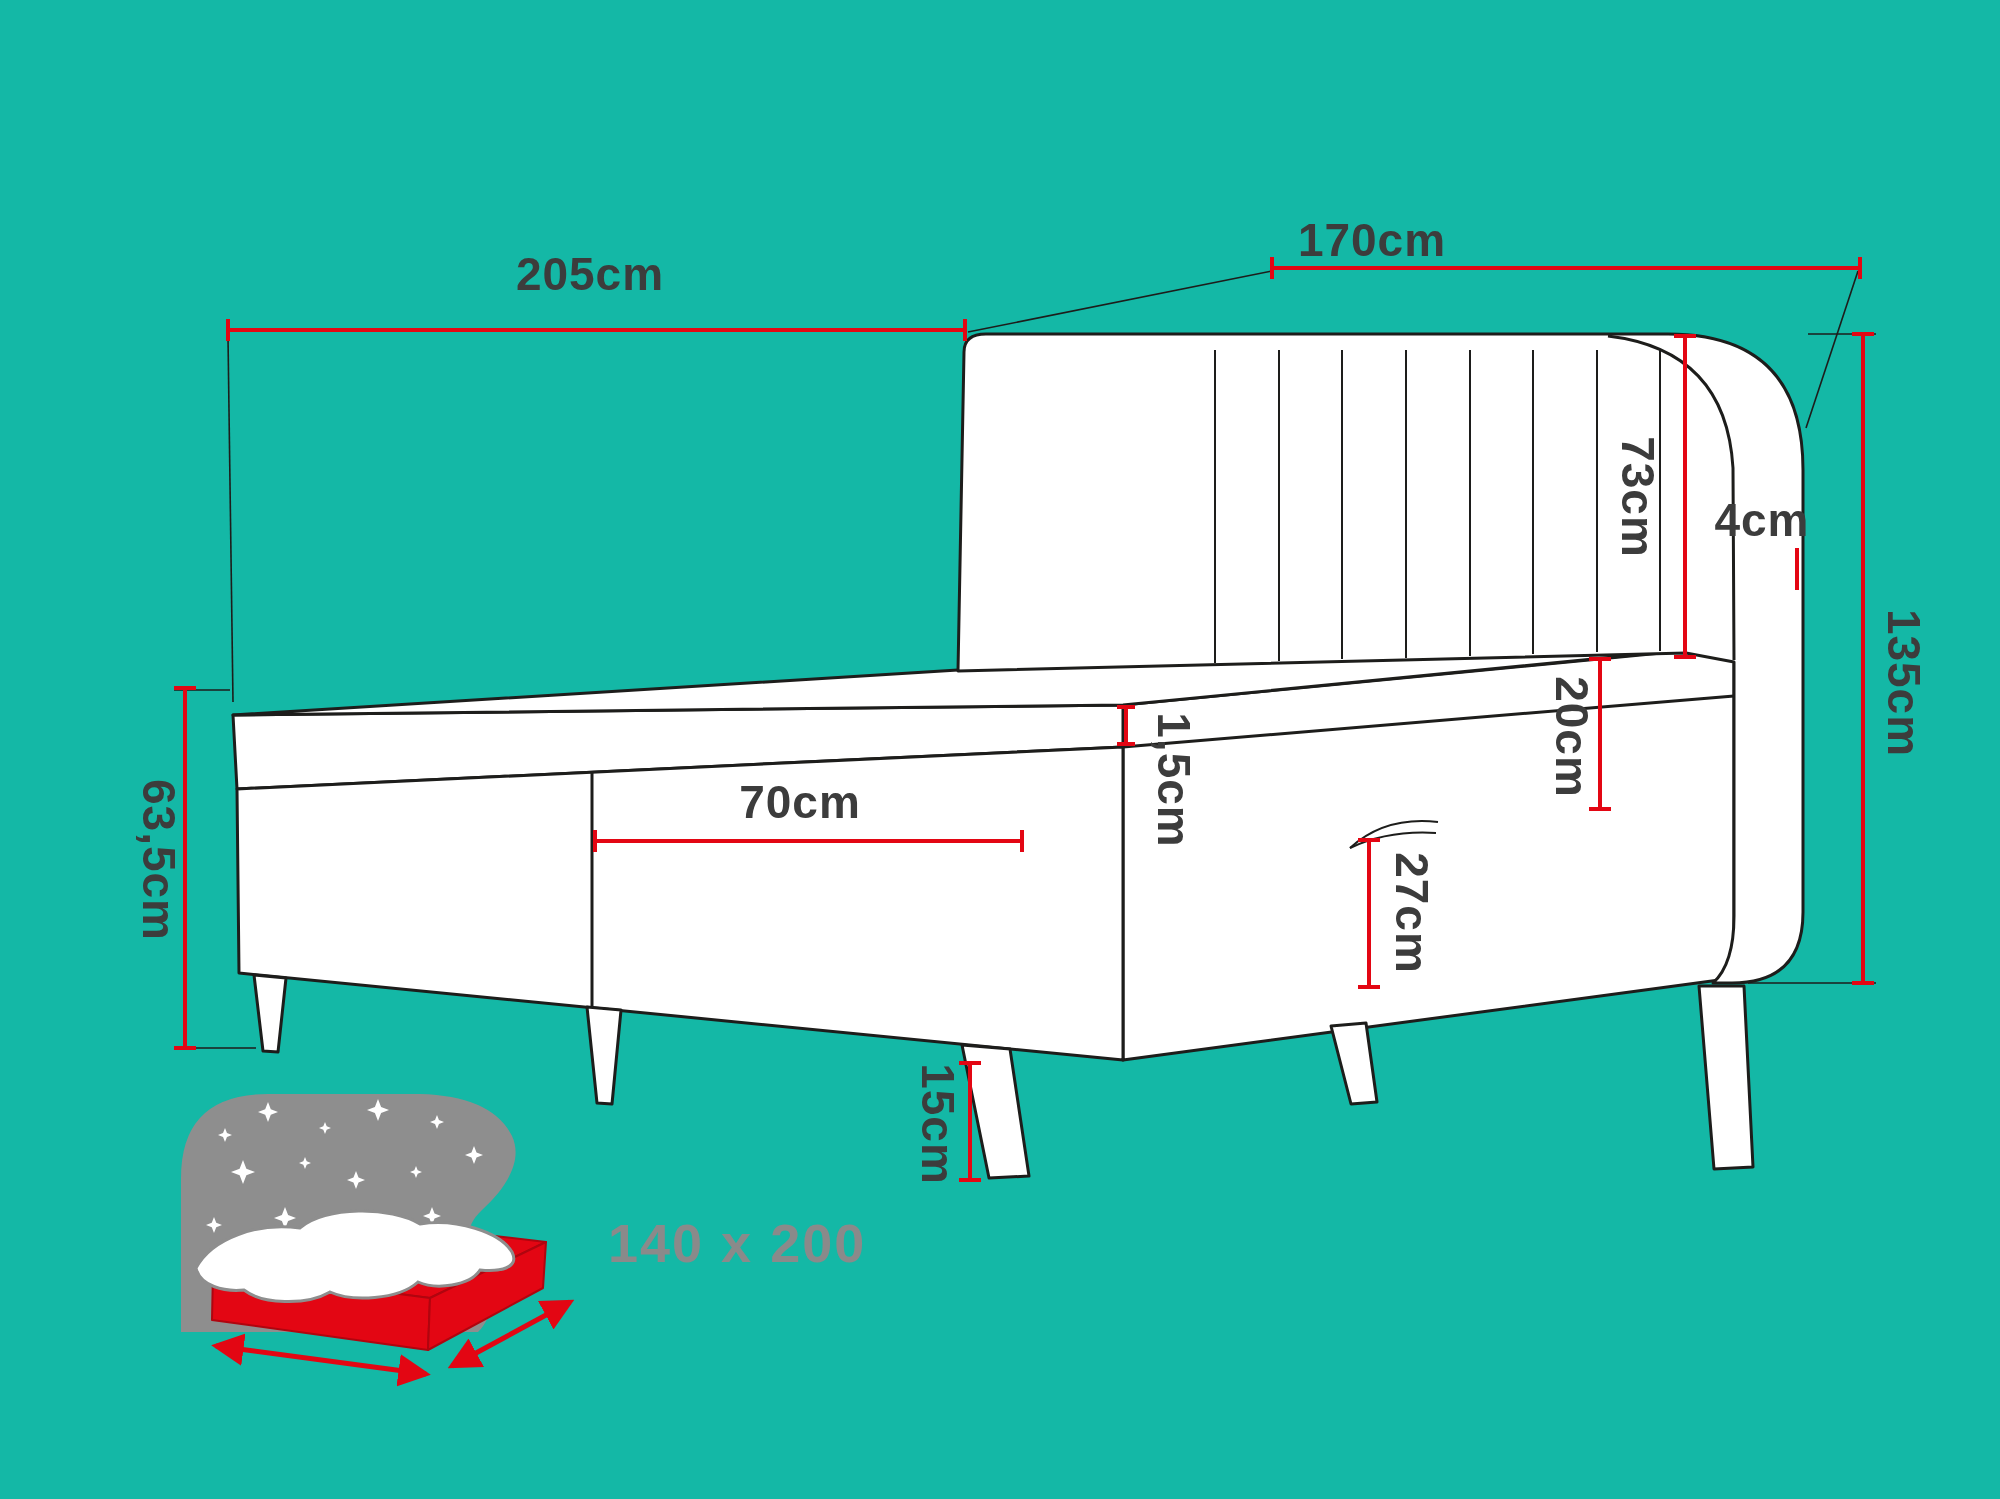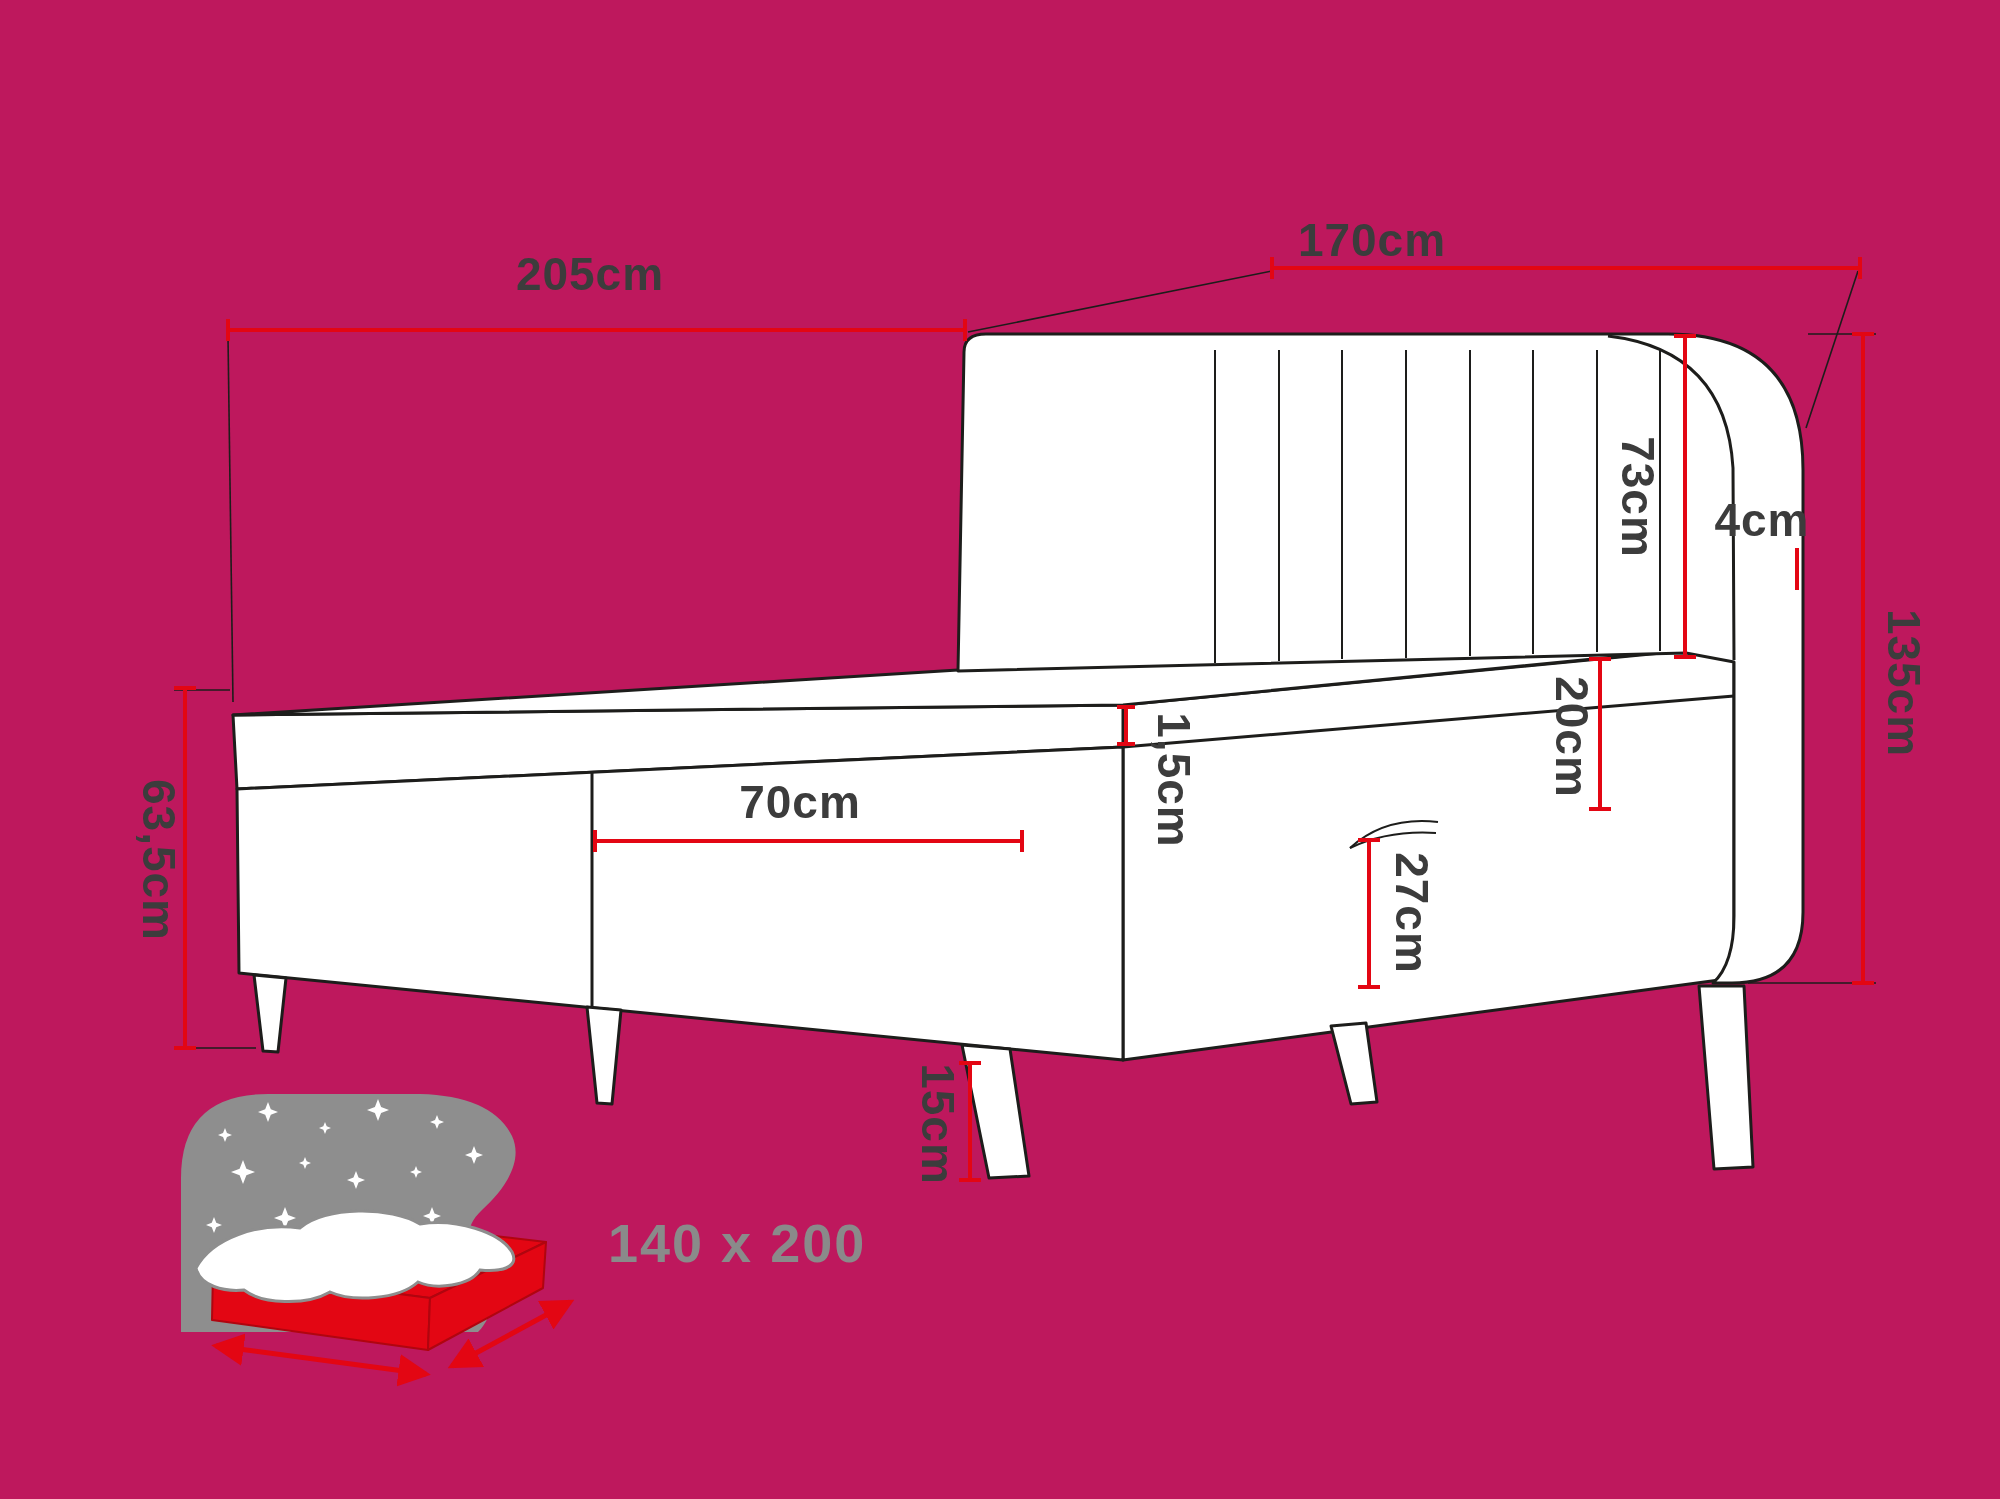--- a/index.html
+++ b/index.html
@@ -1,16 +1,16 @@
 <!DOCTYPE html>
 <html><head>
 <meta charset="utf-8">
 <style>
   html,body{margin:0;padding:0;background:#ffffff;}
-  .stage{position:relative;width:2000px;height:1499px;background:#be185d;overflow:hidden;}
+  .stage{position:relative;width:2000px;height:1499px;background:#14b8a6;overflow:hidden;}
   svg{display:block;}
   .dim-label{font-family:"Liberation Sans",sans-serif;font-weight:700;font-size:46px;fill:#3c3c3c;letter-spacing:1px;}
   .size-label{font-family:"Liberation Sans",sans-serif;font-weight:700;font-size:54px;fill:#8a8a8a;letter-spacing:2px;}
   .outline{fill:#ffffff;stroke:#1d1d1b;stroke-width:3;stroke-linejoin:round;stroke-linecap:round;}
   .thin{fill:none;stroke:#1d1d1b;stroke-width:1.6;}
   .pleat{fill:none;stroke:#1d1d1b;stroke-width:2;}
   .red{stroke:#e30613;stroke-width:4;fill:none;stroke-linecap:butt;}
   .redarrow{stroke:#e30613;stroke-width:5;fill:none;}
 </style>
 </head>

